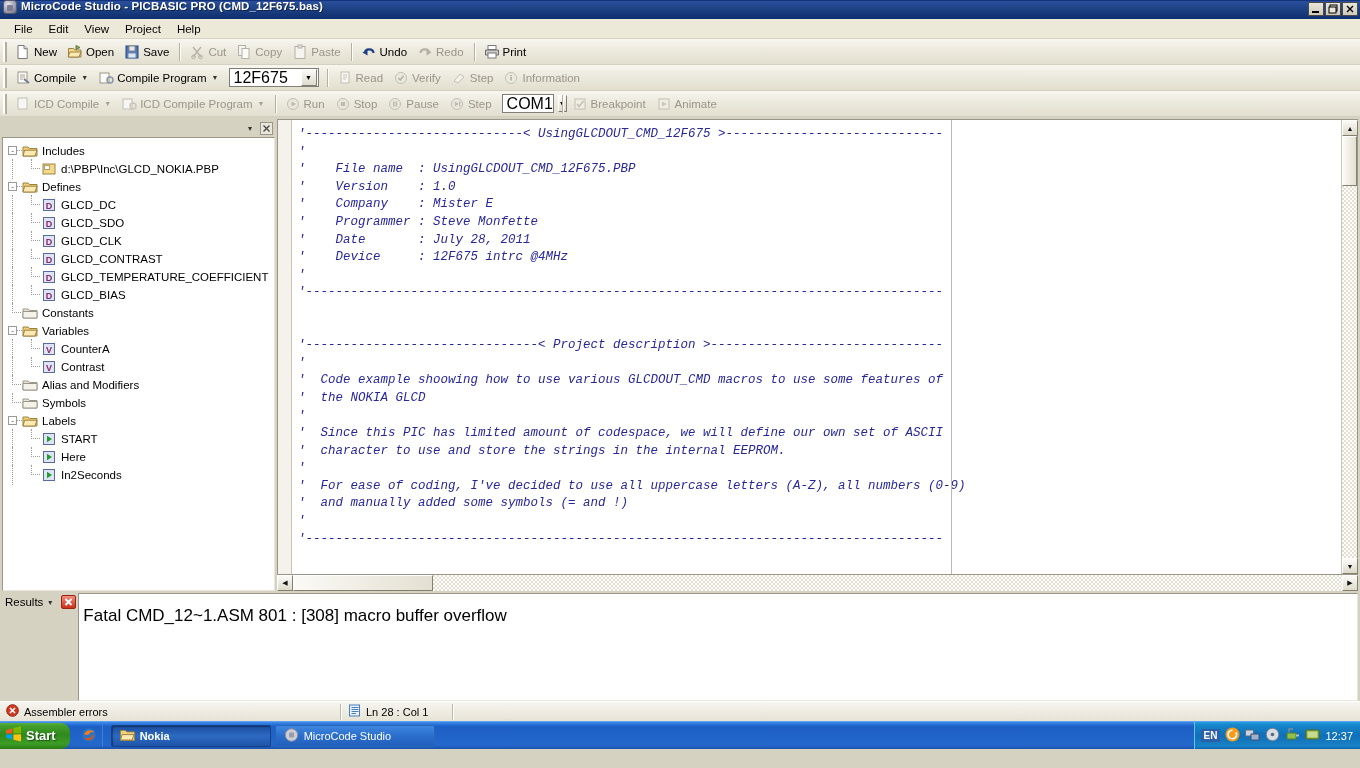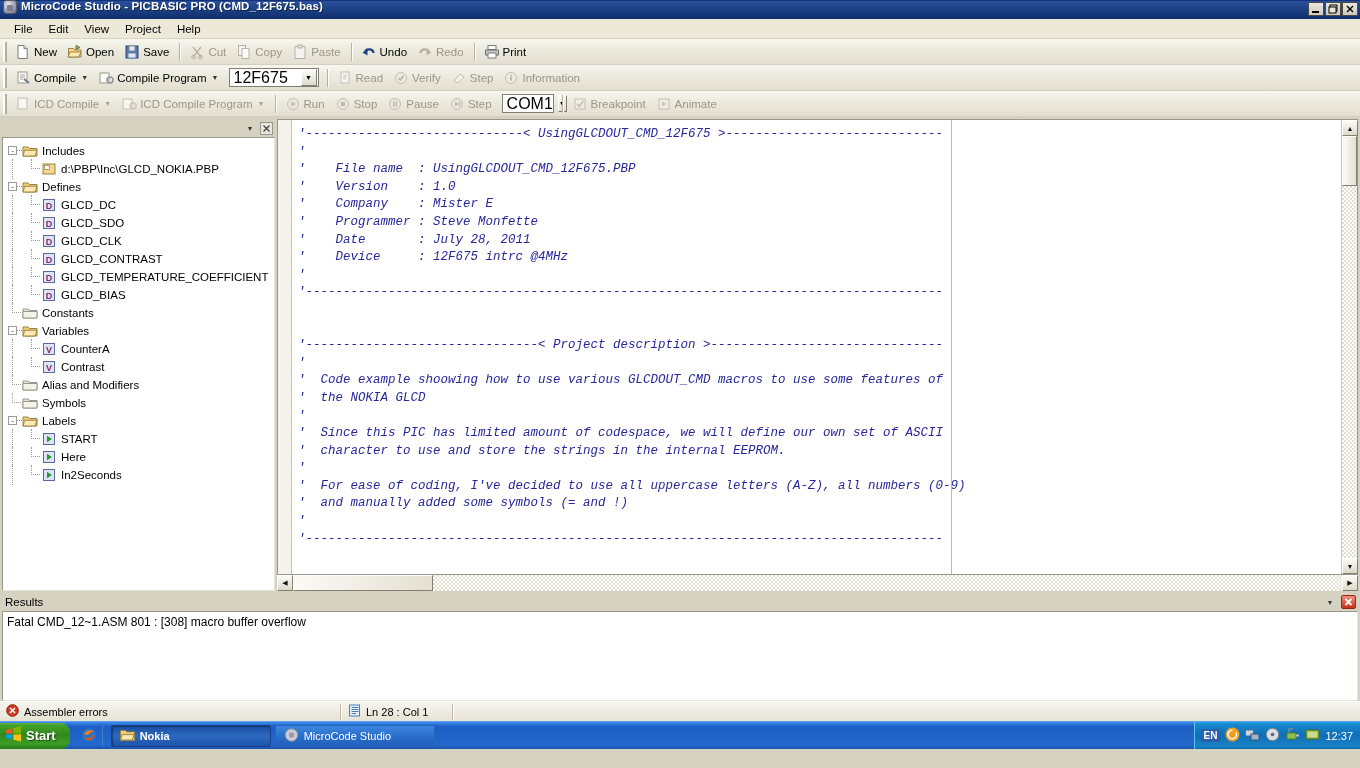--- a/index.html
+++ b/index.html
@@ -177,35 +177,35 @@
   .sbthumb {
     background: linear-gradient(to right, #fbfaf6, #e3e0d2);
     border: 1px solid #fff; border-right-color: #84806f; border-bottom-color: #84806f;
     flex: 0 0 auto;
   }
   .sbtrack { flex: 1 1 auto; background-color:#f5f3ec;
     background-image: repeating-conic-gradient(#ffffff 0% 25%, #e3e0d2 0% 50%);
     background-size: 4px 4px; }
 
   
-  #results { height: 110px; display: flex; flex-direction: column; padding: 2px 2px 0 2px; }
+  #results { height: 110px; display: flex; flex-direction: row; padding: 2px 2px 0 2px; }
   #reshdr { height: 18px; display: flex; align-items: center; font-size: 11.5px; padding-left: 3px; }
   #reshdr .rtitle { flex: 1 1 auto; }
   #reshdr .rbtn { width: 14px; height: 14px; display: flex; align-items: center;
      justify-content: center; font-size: 8px; color: #333; margin-right: 4px; }
   #reshdr .rclose {
     width: 15px; height: 14px; margin-right: 2px;
     background: linear-gradient(to bottom, #f08f7f, #c8301b);
     border: 1px solid #9c2314; border-radius: 2px;
     color: #fff; font-size: 10px; font-weight: bold; line-height: 12px; text-align: center;
   }
   #resbody {
     flex: 1 1 auto; background: #fff;
     border: 1px solid #9a9689; border-right-color: #e8e6dc; border-bottom-color: #e8e6dc;
-    padding: 3px 4px; font-size: 12px; color: #000;
+    padding: 12px 4px; font-size: 17px; color: #000;
   }
 
   
   #statusbar {
     height: 20px;
     background: linear-gradient(to bottom, #f6f5ef, #e6e3d5);
     border-top: 1px solid #ffffff;
     display: flex; align-items: center; font-size: 11px;
   }
   .sbcell { display: flex; align-items: center; height: 18px; padding: 0 6px; gap: 5px; }

